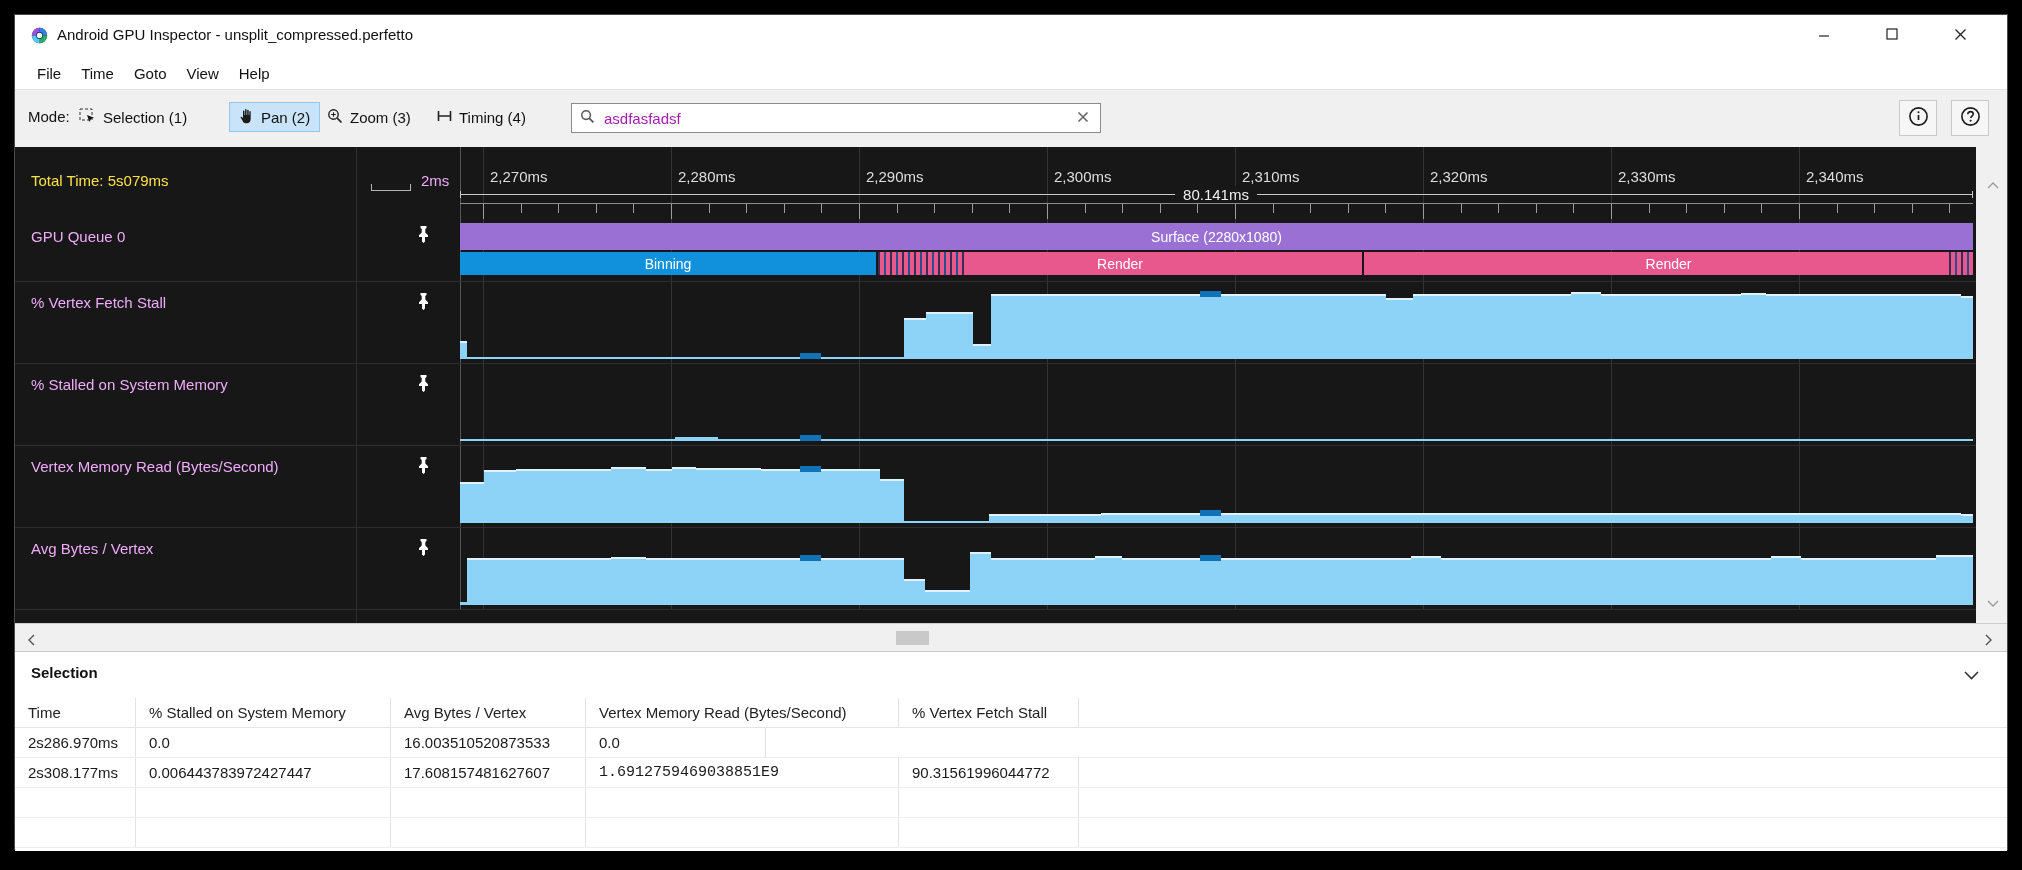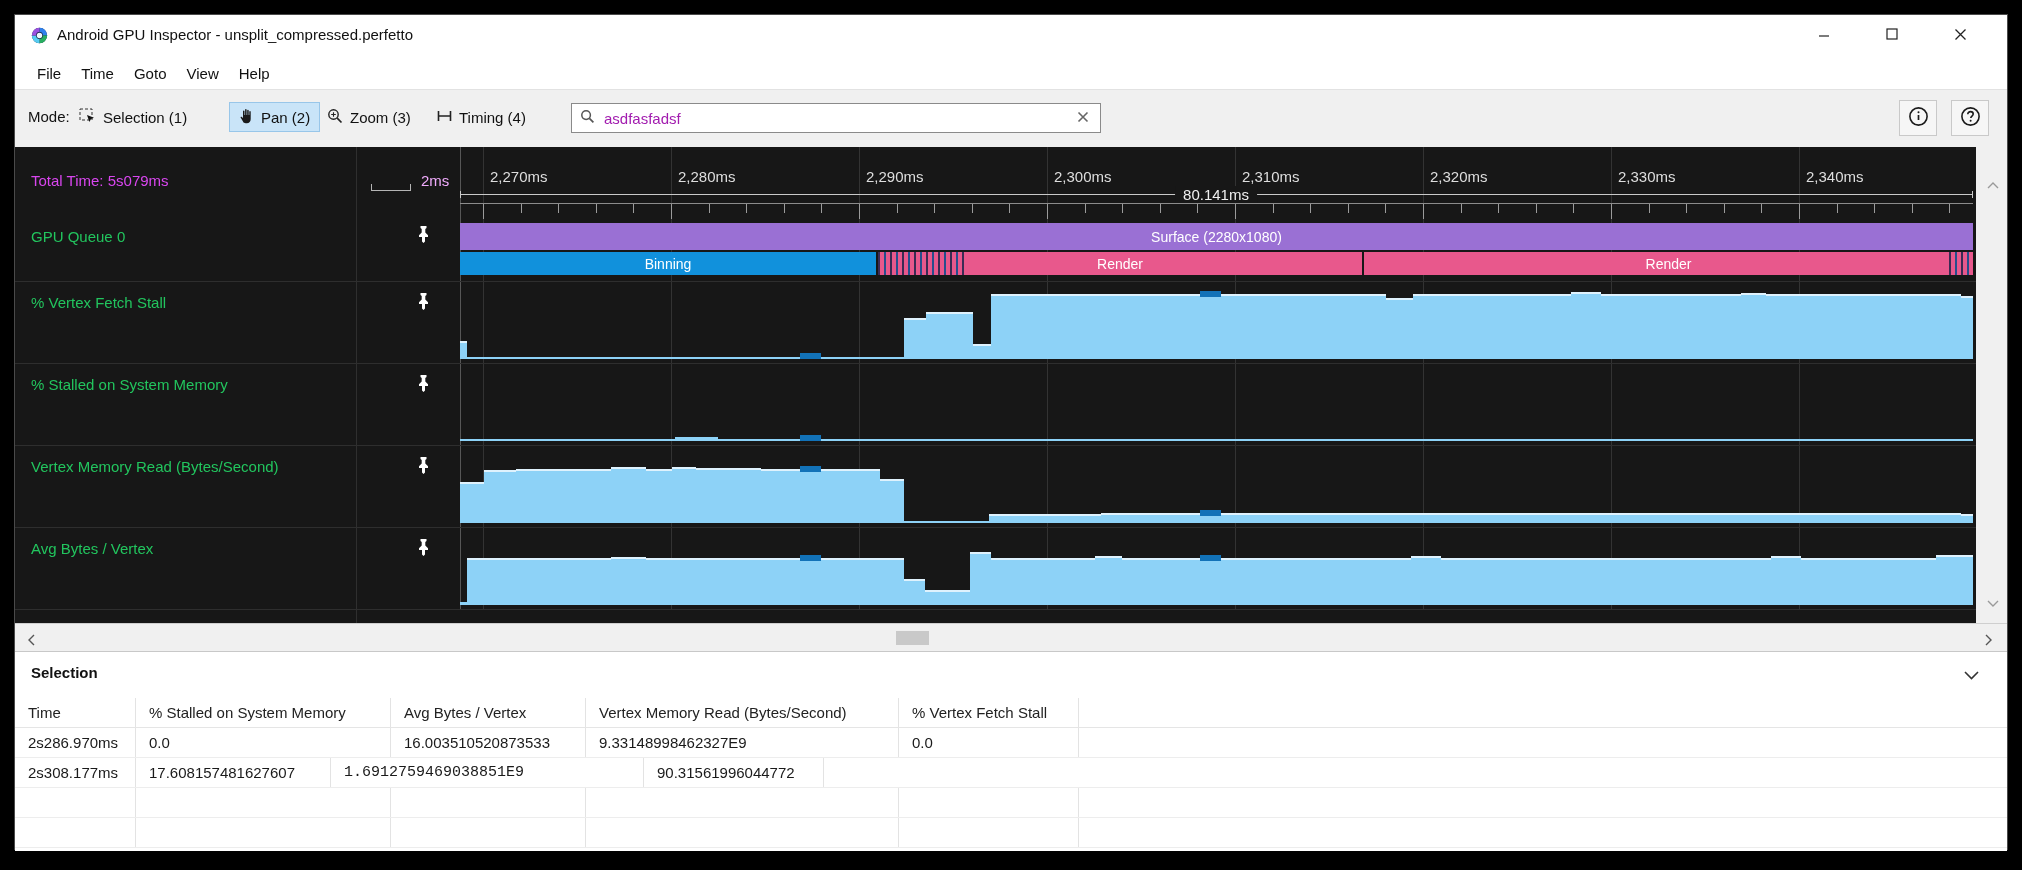--- a/index.html
+++ b/index.html
@@ -23,31 +23,31 @@
   .searchbox{position:absolute;left:556px;top:13px;width:530px;height:30px;background:#fff;border:1px solid #8a8a8a;box-sizing:border-box;display:flex;align-items:center;padding:0 8px;gap:7px;}
   .searchbox input{flex:1;border:none;outline:none;font-size:15px;color:#a21caf;font-family:inherit;background:transparent;}
   .search-clear{width:18px;text-align:center;cursor:default;}
   .circle-btn{position:absolute;top:10px;width:38px;height:36px;background:#f6f6f6;border:1px solid #c9c9c9;display:flex;align-items:center;justify-content:center;box-sizing:border-box;}
   .btn-info{left:1884px;}.btn-help{left:1936px;}
   
   .timeline{position:absolute;left:0;top:132px;width:100%;height:476px;background:#171717;overflow:hidden;}
   .v-sep{position:absolute;left:341px;top:0;width:1px;height:476px;background:#2f2f2f;}
   .chart-edge{position:absolute;left:445px;top:0;width:1px;height:463px;background:#565656;}
   .gridline{position:absolute;top:0;width:1px;height:463px;background:#333;}
-  .total-time{position:absolute;left:16px;top:25px;font-size:15px;color:#d946ef;white-space:nowrap;}
+  .total-time{position:absolute;left:16px;top:25px;font-size:15px;color:#fde047;white-space:nowrap;}
   .scale-bracket{position:absolute;left:356px;top:37px;width:40px;height:7px;border-left:1px solid #b5b5b5;border-right:1px solid #b5b5b5;border-bottom:1px solid #b5b5b5;box-sizing:border-box;}
   .scale-label{position:absolute;left:406px;top:25px;font-size:15px;color:#f0abfc;}
   .ruler-label{position:absolute;top:21px;font-size:15px;color:#dedede;white-space:nowrap;}
   .tick-base{position:absolute;left:445px;top:56px;width:1513px;height:1px;background:#8c8c8c;}
   .tick{position:absolute;top:57px;width:1px;background:#9b9b9b;}
   .measure-line{position:absolute;left:445px;top:47px;width:1513px;height:1px;background:#c9c9c9;}
   .measure-cap{position:absolute;top:44px;width:1px;height:7px;background:#c9c9c9;}
   .measure-label{position:absolute;left:1201px;top:39px;transform:translateX(-50%);background:#171717;padding:0 8px;font-size:15px;color:#efefef;z-index:6;}
   .track-row{position:absolute;left:0;width:1961px;border-bottom:1px solid #2e2e2e;box-sizing:border-box;}
-  .track-label{position:absolute;left:16px;font-size:15px;color:#22c55e;white-space:nowrap;}
+  .track-label{position:absolute;left:16px;font-size:15px;color:#f0abfc;white-space:nowrap;}
   .pin{position:absolute;left:402px;}
   .track-content{position:absolute;left:445px;width:1513px;}
   .slice{position:absolute;display:flex;align-items:center;justify-content:center;font-size:14px;color:#fff;overflow:hidden;box-sizing:border-box;}
   .stripe{position:absolute;top:0;width:2px;height:100%;}
   .seg{position:absolute;bottom:0;box-sizing:border-box;}
   .marker{position:absolute;height:6px;z-index:4;}
   .gutter{position:absolute;left:1961px;top:0;width:33px;height:476px;background:#f0f0f0;display:flex;flex-direction:column;justify-content:space-between;align-items:center;padding:28px 0 12px 0;box-sizing:border-box;}
   
   .hscroll{position:absolute;left:0;top:608px;width:100%;height:28px;background:#f0f0f0;border-top:1px solid #cfcfcf;box-sizing:border-box;}
   .hs-left{position:absolute;left:12px;top:8px;}
@@ -397,26 +397,26 @@
           <div class="tcell" style="width: 255px;">% Stalled on System Memory</div>
           <div class="tcell" style="width: 195px;">Avg Bytes / Vertex</div>
           <div class="tcell" style="width: 313px;">Vertex Memory Read (Bytes/Second)</div>
           <div class="tcell" style="width: 180px;">% Vertex Fetch Stall</div>
           <div class="tcell fill"></div>
         </div>
         <div class="trow">
           <div class="tcell" style="width: 121px;">2s286.970ms</div>
           <div class="tcell" style="width: 255px;">0.0</div>
           <div class="tcell" style="width: 195px;">16.003510520873533</div>
-          <div class="tcell" style="width: 313px;">9.33148998462327E9</div>
           <div class="tcell" style="width: 180px;">0.0</div>
           <div class="tcell fill"></div>
         </div>
         <div class="trow">
           <div class="tcell" style="width: 121px;">2s308.177ms</div>
+          <div class="tcell" style="width: 255px;">0.006443783972427447</div>
           <div class="tcell" style="width: 195px;">17.608157481627607</div>
           <div class="tcell" style="width: 313px; font-family: Liberation Mono, monospace;">1.6912759469038851E9</div>
           <div class="tcell" style="width: 180px;">90.31561996044772</div>
           <div class="tcell fill"></div>
         </div>
         <div class="trow">
           <div class="tcell" style="width: 121px;"></div>
           <div class="tcell" style="width: 255px;"></div>
           <div class="tcell" style="width: 195px;"></div>
           <div class="tcell" style="width: 313px;"></div>

